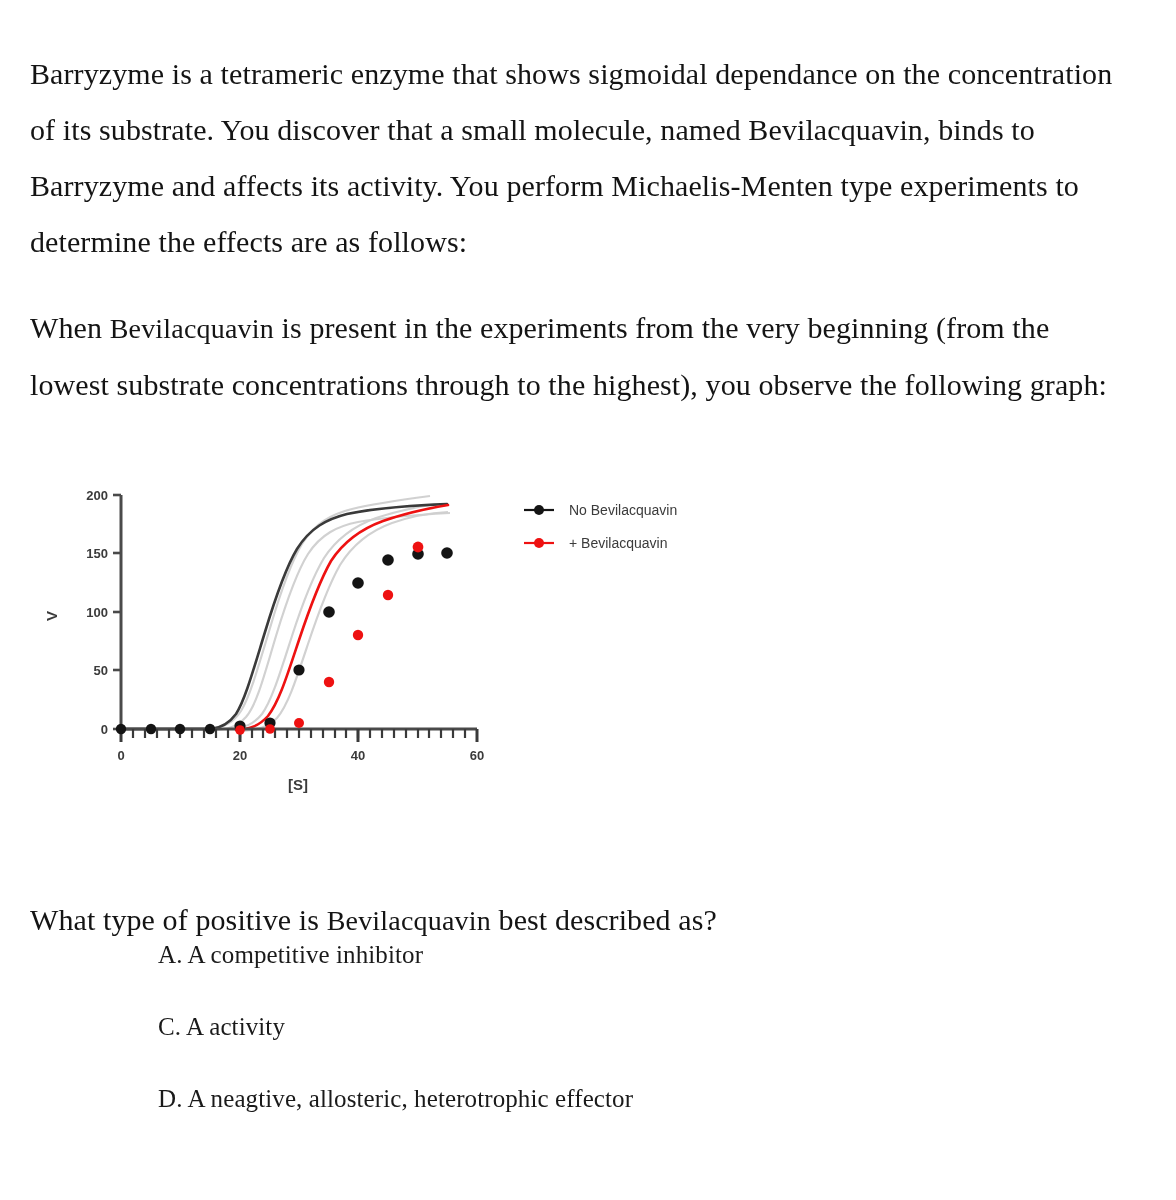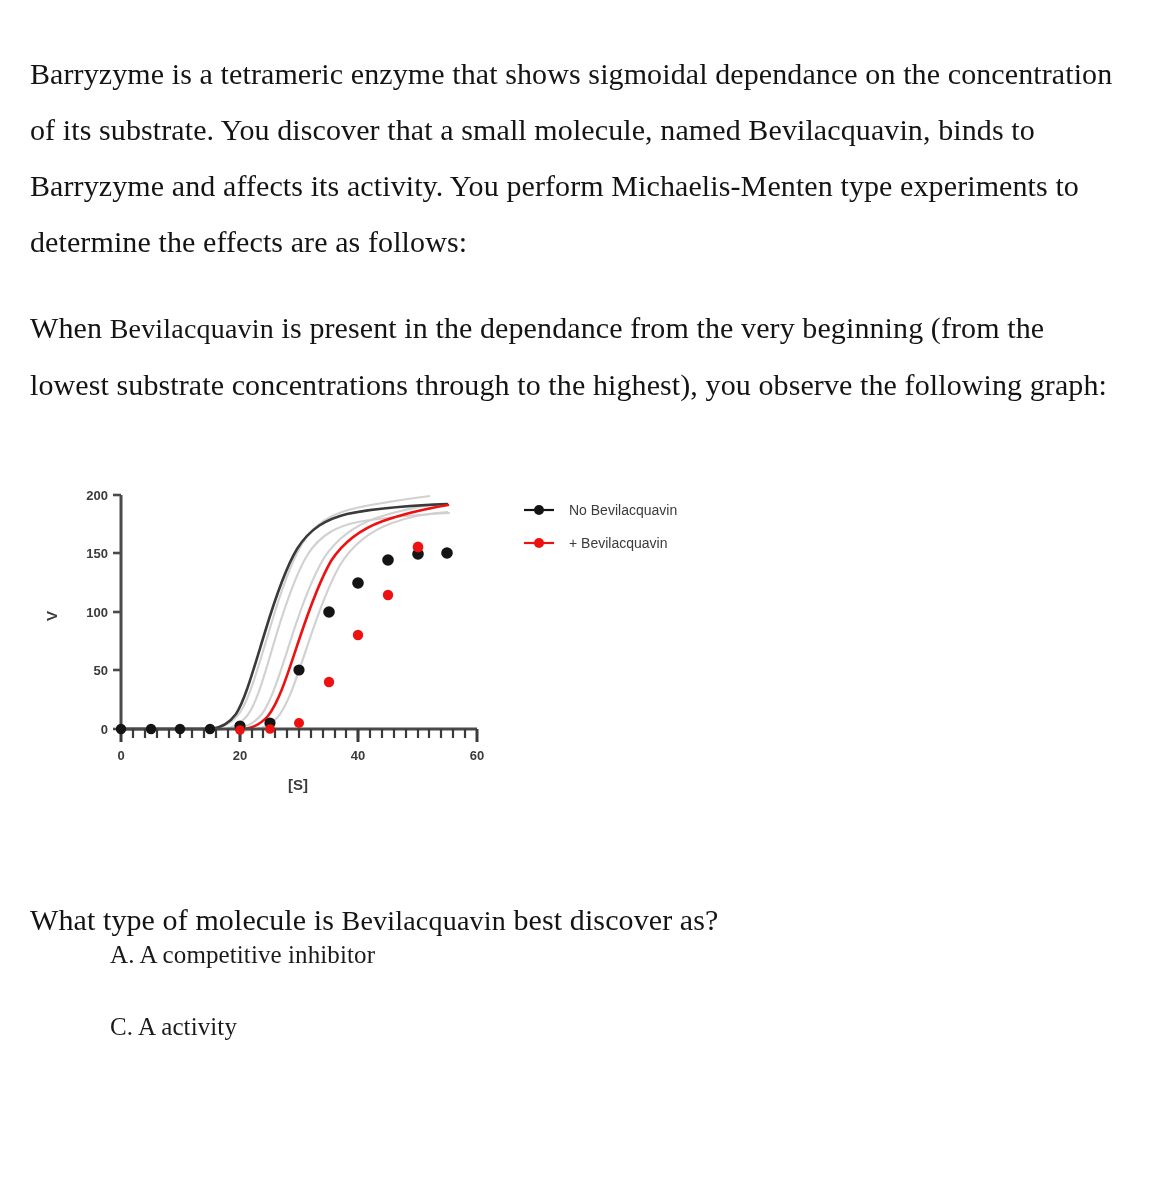--- a/index.html
+++ b/index.html
@@ -49,20 +49,21 @@
     left: 110px;
     top: 940px;
     width: 900px;
   }
   .option {
     font-size: 25px;
     line-height: 30px;
     color: #1a1a1a;
     margin-bottom: 42px;
     letter-spacing: 0.1px;
+    margin-left: 48px;
   }
 
   
   .figure {
     position: absolute;
     left: 30px;
     top: 468px;
     width: 760px;
     height: 340px;
   }
@@ -91,21 +92,21 @@
 </head>
 <body>
 
 <div class="page">
 
   <p class="prose" id="para-intro">
     <span>Barryzyme is a tetrameric enzyme that shows sigmoidal dependance on the concentration of its substrate. You discover that a small molecule, named Bevilacquavin, binds to Barryzyme and affects its activity. You perform Michaelis-Menten type experiments to determine the effects are as follows:</span>
   </p>
 
   <p class="prose" id="para-context">
-    <span>When </span><span class="small-caps-name">Bevilacquavin</span><span> is present in the dependance from the very beginning (from the lowest substrate concentrations through to the highest), you observe the following graph:</span>
+    <span>When </span><span class="small-caps-name">Bevilacquavin</span><span> is present in the experiments from the very beginning (from the lowest substrate concentrations through to the highest), you observe the following graph:</span>
   </p>
 
   <div class="figure">
     <svg width="760" height="340" viewBox="0 0 760 340">
 
       <g fill="none" stroke="#cfcfcf" stroke-width="2.2" opacity="0.95">
         <path d="M91,260 L181,260 C195,259 203,255 211,243 C220,228 228,200 240,160 C250,126 260,96 272,76 C285,55 302,46 322,41 C342,36 370,32 400,28"></path>
         <path d="M91,262 L181,262 C197,262 207,259 216,249 C227,236 234,208 246,168 C256,135 266,105 278,86 C291,66 308,58 328,54 C350,50 380,47 420,45"></path>
       </g>
 
@@ -223,21 +224,22 @@
           <line x1="494" y1="75" x2="524" y2="75" stroke="#ee1111" stroke-width="2.2"></line>
           <circle cx="509" cy="75" r="5" fill="#ee1111"></circle>
           <text class="legend-label" x="539" y="80">+ Bevilacquavin</text>
         </g>
       </g>
 
     </svg>
   </div>
 
   <p class="prose" id="para-question">
-    <span>What type of molecule is </span><span class="small-caps-name">Bevilacquavin</span><span> best discover as?</span>
+    <span>What type of positive is </span><span class="small-caps-name">Bevilacquavin</span><span> best described as?</span>
   </p>
 
   <div class="options">
     <div class="option">A. A competitive inhibitor</div>
     <div class="option">C. A activity</div>
+    <div class="option">D. A neagtive, allosteric, heterotrophic effector</div>
   </div>
 
 </div>
 
 </body></html>

